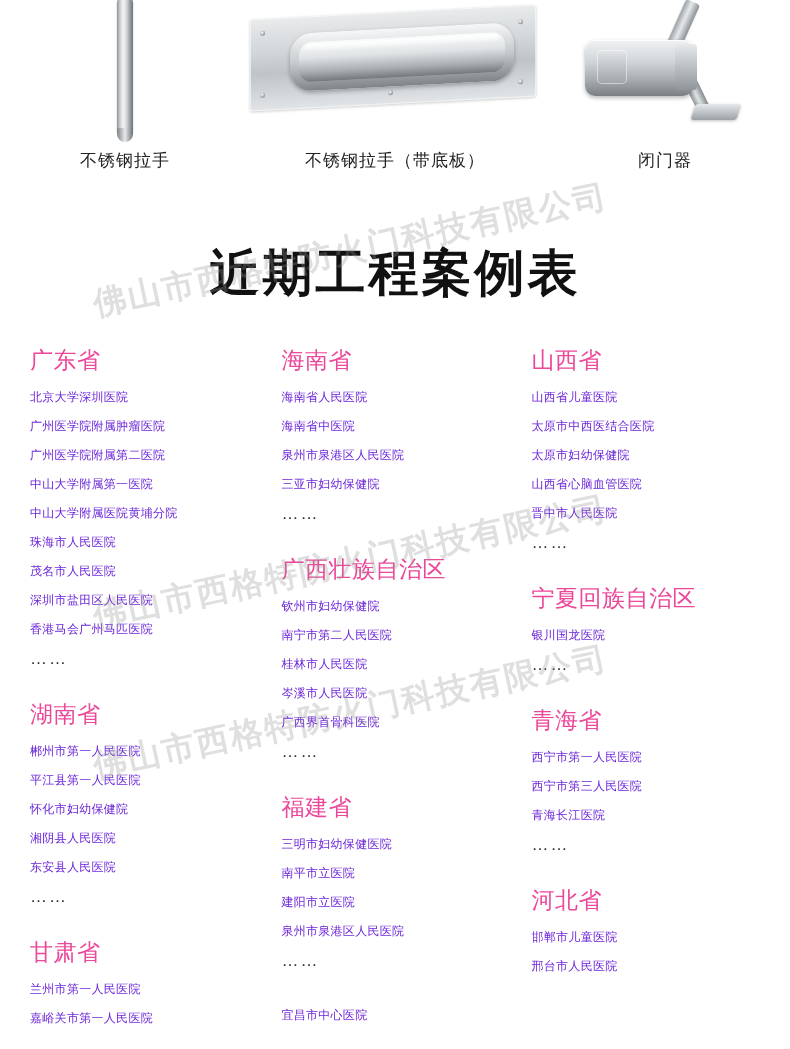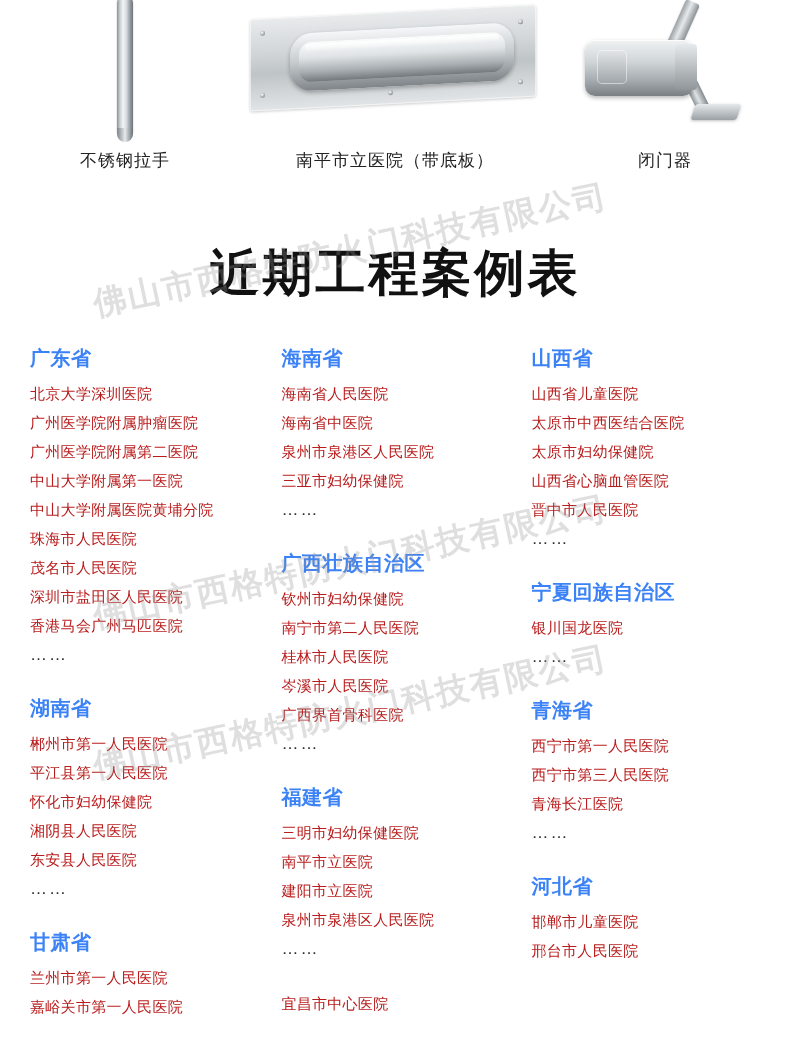--- a/index.html
+++ b/index.html
@@ -192,29 +192,29 @@
   }
   .case-col {
     width: 266px;
     box-sizing: border-box;
   }
   .case-col:nth-child(2) { padding-left: 8px; }
   .case-col:nth-child(3) { padding-left: 14px; }
 
   .prov-block { margin-bottom: 26px; }
   .prov-name {
-    color: #3b82f6;
-    font-size: 20px;
-    font-weight: bold;
+    color: #ec4899;
+    font-size: 23px;
+    font-weight: normal;
     margin-bottom: 7px;
     letter-spacing: 0.5px;
   }
   .hospital {
-    font-size: 15px;
-    color: #b91c1c;
+    font-size: 12px;
+    color: #6d28d9;
     line-height: 29px;
     letter-spacing: 0.3px;
     white-space: nowrap;
   }
   .ellipsis {
     font-size: 17px;
     color: #2b2b2b;
     line-height: 29px;
     letter-spacing: 2px;
   }
@@ -252,21 +252,21 @@
         <div class="plate">
           <span class="screw s1"></span>
           <span class="screw s2"></span>
           <span class="screw s3"></span>
           <span class="screw s4"></span>
           <span class="screw s5"></span>
         </div>
         <div class="handle-horz"></div>
       </div>
     </div>
-    <div class="product-caption">南平市立医院（带底板）</div>
+    <div class="product-caption">不锈钢拉手（带底板）</div>
   </div>
 
   <div class="product-cell">
     <div class="product-img">
       <div class="closer-wrap">
         <div class="closer-arm1"></div>
         <div class="closer-arm2"></div>
         <div class="closer-foot"></div>
         <div class="closer-body"></div>
         <div class="closer-cap"></div>

